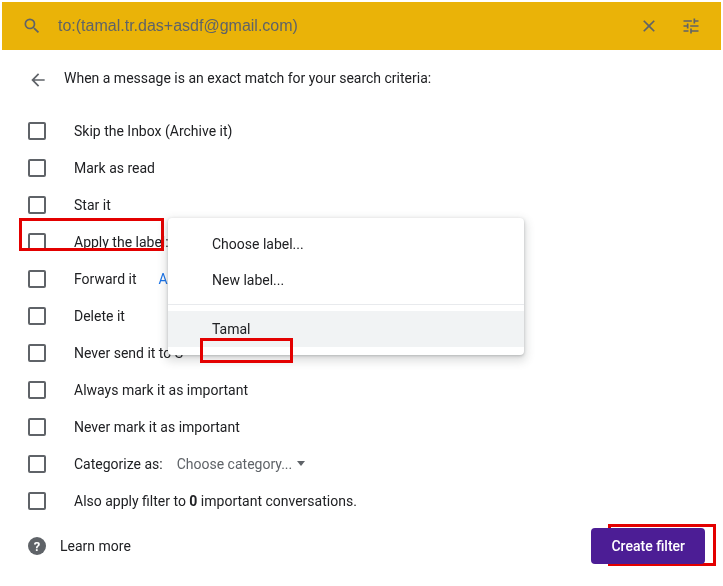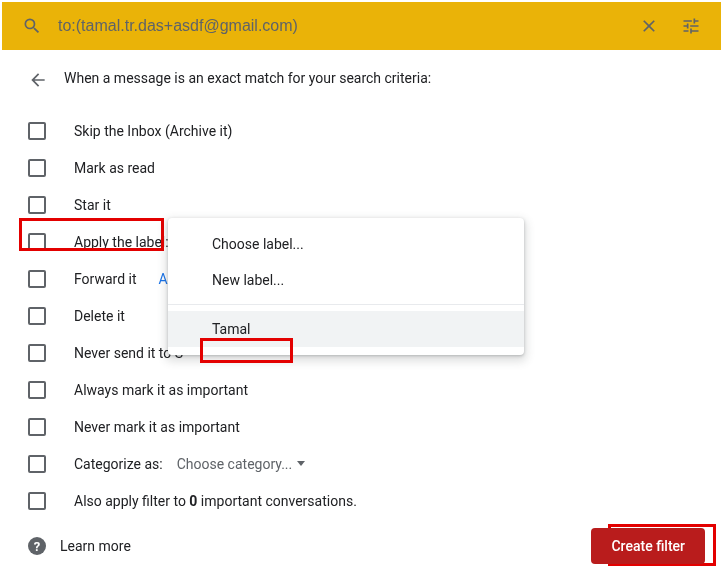--- a/index.html
+++ b/index.html
@@ -179,21 +179,21 @@
     display: flex;
     align-items: center;
     justify-content: center;
     margin-right: 14px;
   }
   .learn-more-text {
     font-size: 14px;
     color: #202124;
   }
   .create-filter-btn {
-    background: #b91c1c;
+    background: #4c1d95;
     color: #fff;
     border: none;
     padding: 10px 20px;
     font-size: 14px;
     font-weight: 500;
     border-radius: 4px;
     cursor: pointer;
     font-family: inherit;
   }
   .bold-zero { font-weight: bold; }

